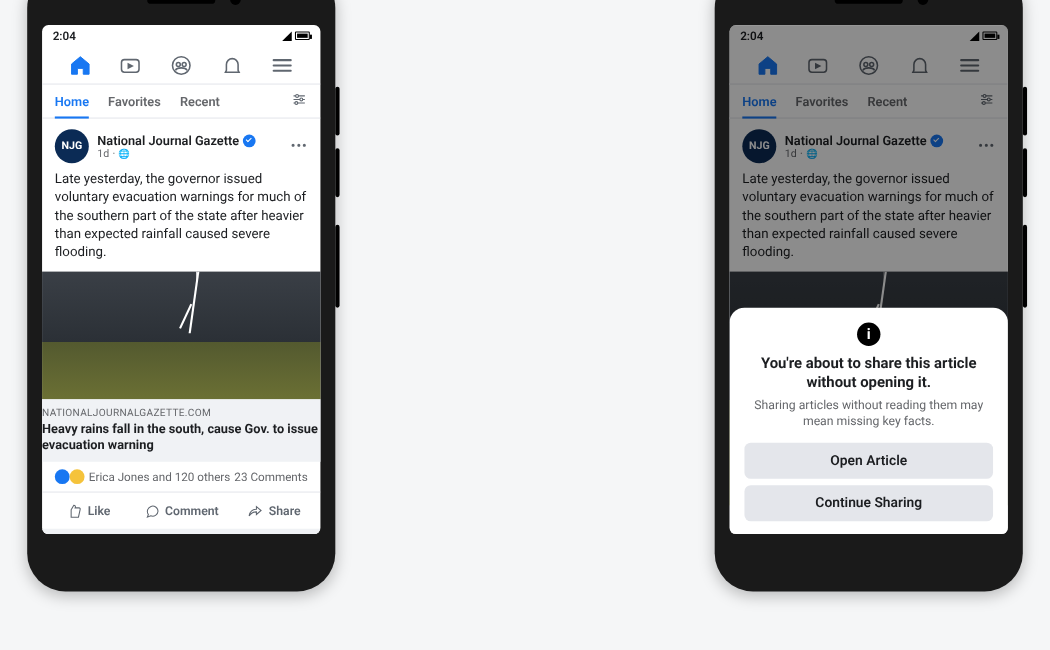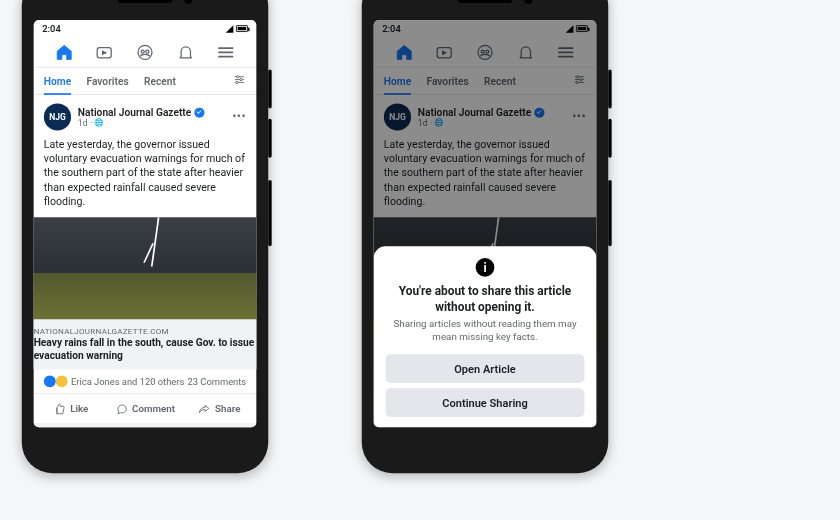--- a/index.html
+++ b/index.html
@@ -6,21 +6,21 @@
     --fb-blue:#1877f2;
     --text-dark:#1c1e21;
     --text-grey:#65676b;
     --divider:#e4e6eb;
     --stage:#f5f6f7;
     --phone-black:#1a1a1a;
     --card-grey:#f0f2f5;
   }
   *{box-sizing:border-box;font-family:-apple-system,BlinkMacSystemFont,"Segoe UI",Roboto,Helvetica,Arial,sans-serif;}
   html,body{margin:0;padding:0;background:var(--stage);width:840px;height:520px;overflow:hidden;}
-  .stage{width:840px;height:448px;display:flex;justify-content:flex-start;align-items:center;gap:50px;}
+  .stage{width:840px;height:448px;display:flex;justify-content:space-between;align-items:center;gap:50px;}
 
   
   .phone{width:290px;height:585px;position:relative;transform:scale(.85);transform-origin:center;}
   .phone-body{position:absolute;inset:0;background:var(--phone-black);border-radius:36px;box-shadow:0 4px 14px rgba(0,0,0,.25);} 
   .side-btn{position:absolute;right:-4px;background:#000;width:4px;border-radius:2px;}
   .side-btn.a{top:110px;height:46px;}
   .side-btn.b{top:168px;height:46px;}
   .side-btn.c{top:240px;height:78px;}
   .screen{position:absolute;left:14px;right:14px;top:52px;bottom:54px;background:#fff;border-radius:6px;overflow:hidden;color:var(--text-dark);font-size:12px;}
   .speaker{position:absolute;top:25px;left:50%;transform:translateX(-50%);width:64px;height:7px;background:#000;border-radius:4px;}

